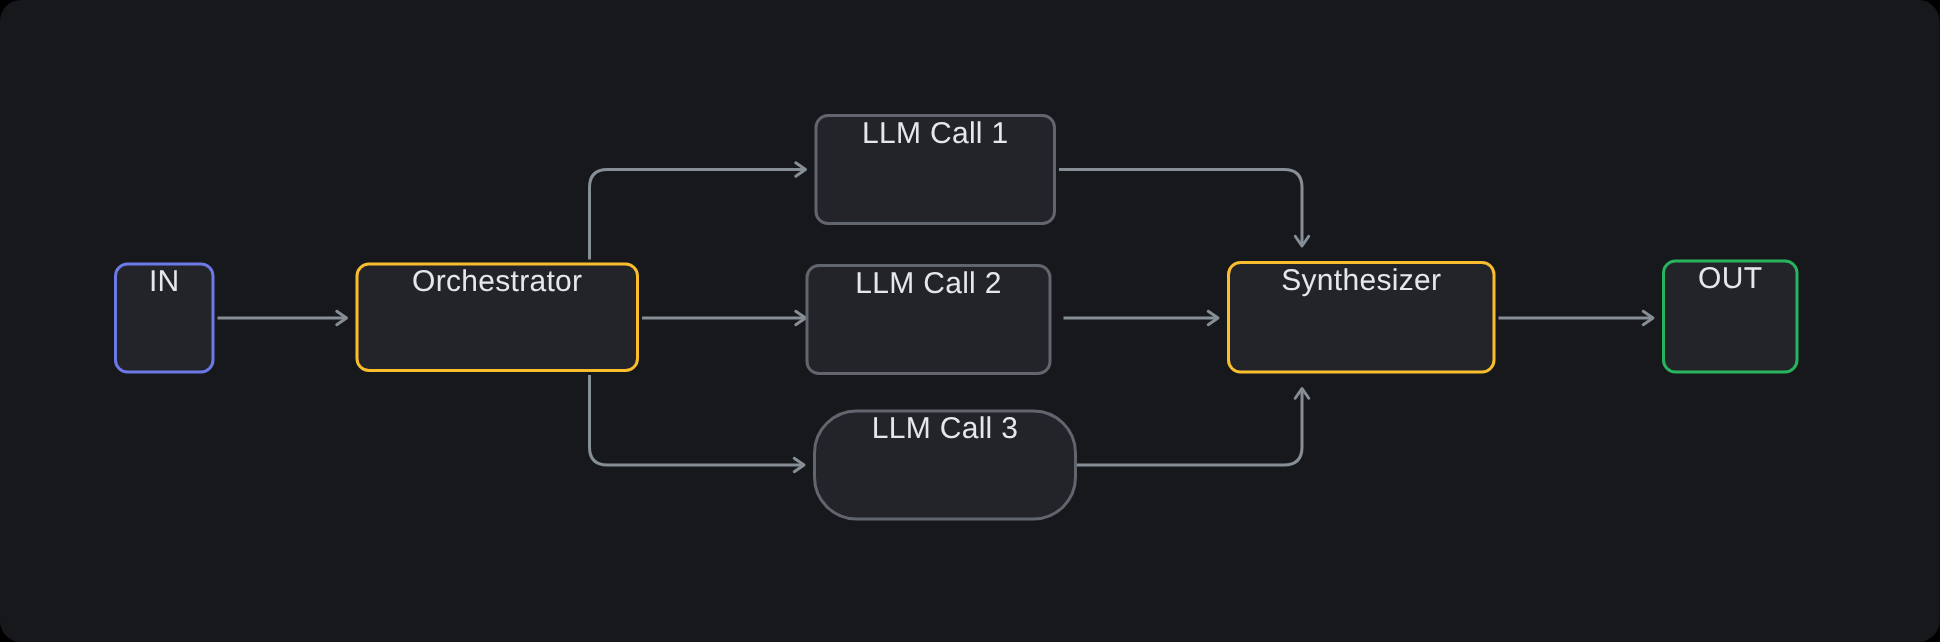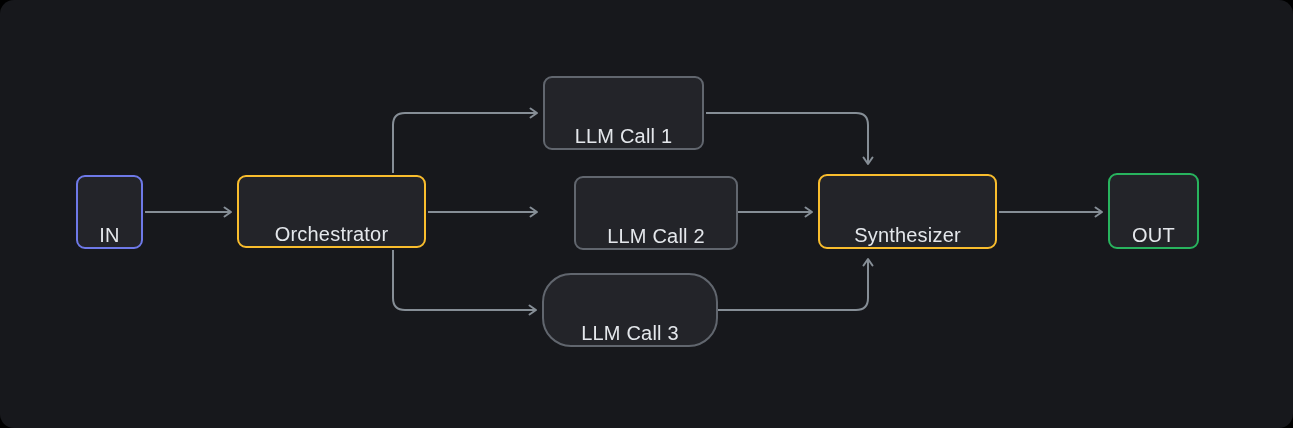--- a/index.html
+++ b/index.html
@@ -40,31 +40,31 @@
     stroke-linejoin: round;
   }
   .node {
     position: absolute;
     box-sizing: border-box;
     border: 2px solid var(--c-border-gray, #61666e);
     border-radius: 9px;
     background: var(--c-node-fill, #232429);
     color: var(--c-text, #e4e7eb);
     display: flex;
-    align-items: flex-end;
+    align-items: flex-start;
     justify-content: center;
     font-size: 20px;
     font-weight: 400;
     letter-spacing: 0.2px;
     white-space: nowrap;
   }
   .node-in          { left:  76px; top: 175px; width:  67px; height: 74px; border-color: var(--c-border-indigo, #6e79e8); }
   .node-orchestrator{ left: 237px; top: 175px; width: 189px; height: 73px; border-color: var(--c-border-yellow, #f9bd2d); }
   .node-llm-call-1  { left: 543px; top:  76px; width: 161px; height: 74px; }
-  .node-llm-call-2  { left: 574px; top: 176px; width: 164px; height: 74px; }
+  .node-llm-call-2  { left: 537px; top: 176px; width: 164px; height: 74px; }
   .node-llm-call-3  { left: 542px; top: 273px; width: 176px; height: 74px; border-radius: 29px; }
   .node-synthesizer { left: 818px; top: 174px; width: 179px; height: 75px; border-color: var(--c-border-yellow, #f9bd2d); }
   .node-out         { left: 1108px; top: 173px; width: 91px; height: 76px; border-color: var(--c-border-green, #28b45e); }
 </style>
 </head>
 <body>
 
 <div class="card">
 
   <svg class="edges-layer" width="1293" height="428" viewBox="0 0 1293 428" xmlns="http://www.w3.org/2000/svg">

